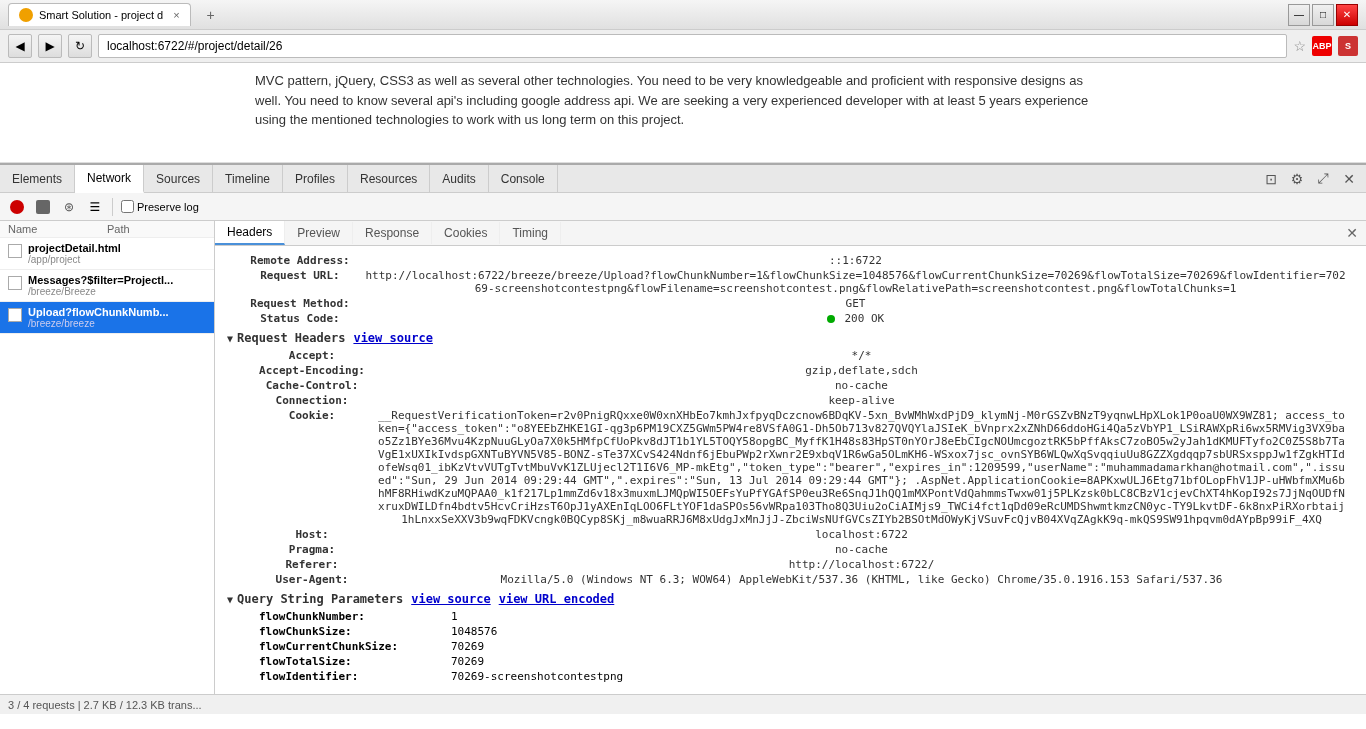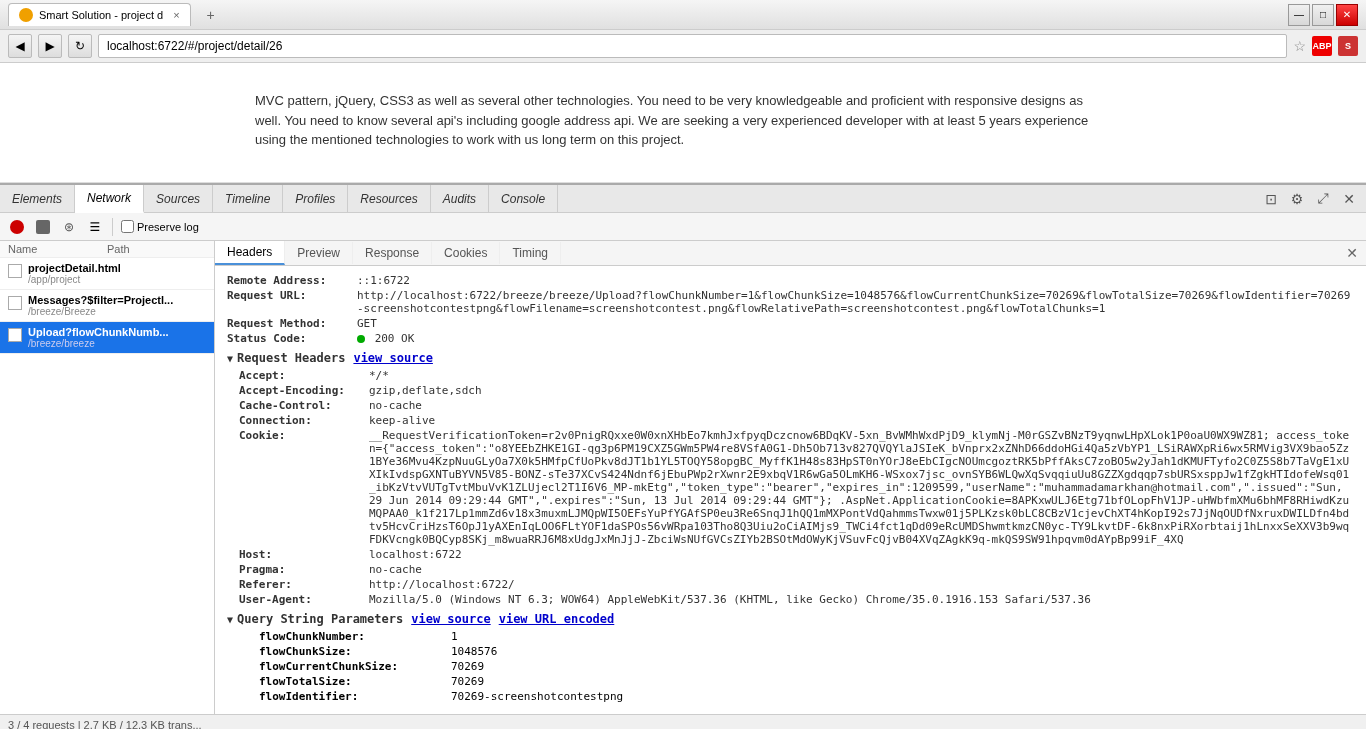--- a/index.html
+++ b/index.html
@@ -60,21 +60,20 @@
     
     .page-content {
       height: 100px;
       background: white;
       padding: 8px 255px 8px 255px;
       overflow: hidden;
       font-size: 13px;
       line-height: 1.5;
       color: #333;
       border-bottom: 1px solid #ddd;
-      margin-top: 20px;
     }
 
     
     .devtools { display: flex; flex-direction: column; background: #fff; border-top: 2px solid #aaa; height: calc(729px - 30px - 34px - 34px - 100px); }
     .devtools-tabs {
       display: flex;
       align-items: center;
       background: #e8e8e8;
       border-bottom: 1px solid #ccc;
       padding: 0;
@@ -82,21 +81,20 @@
     }
     .dt-tab {
       padding: 8px 12px;
       font-size: 12px;
       color: #333;
       cursor: pointer;
       border-right: 1px solid #ccc;
       height: 28px;
       display: flex;
       align-items: center;
-      font-style: italic;
     }
     .dt-tab.active { background: #fff; border-bottom: 2px solid #fff; color: #000; }
     .dt-tab-actions { margin-left: auto; display: flex; gap: 4px; padding-right: 6px; }
     .dt-action-btn { width: 22px; height: 22px; background: none; border: none; cursor: pointer; font-size: 14px; color: #555; display: flex; align-items: center; justify-content: center; }
 
     
     .network-toolbar {
       display: flex;
       align-items: center;
       padding: 4px 8px;
@@ -173,21 +171,21 @@
     .req-tab.active {
       background: #fff;
       color: #000;
       border-bottom: 2px solid #4a90d9;
     }
     .close-panel { margin-left: auto; padding: 4px 8px; cursor: pointer; font-size: 14px; color: #666; }
 
     
     .headers-content { flex: 1; overflow-y: auto; padding: 6px 12px; font-size: 11px; font-family: monospace; }
     .headers-content .section-title { font-weight: bold; font-size: 12px; margin: 6px 0 4px; color: #333; }
-    .headers-content .field-row { display: flex; margin: 2px 0; flex-wrap: wrap; }
+    .headers-content .field-row { display: flex; margin: 2px 8px; flex-wrap: wrap; text-align: center; }
     .headers-content .field-name { font-weight: bold; color: #333; min-width: 130px; flex-shrink: 0; }
     .headers-content .field-value { color: #333; word-break: break-all; flex: 1; }
     .field-value .green-dot { display: inline-block; width: 8px; height: 8px; background: #0a0; border-radius: 50%; margin-right: 3px; vertical-align: middle; }
     .subsection { margin-left: 12px; }
     .view-link { color: #00c; text-decoration: underline; cursor: pointer; margin-left: 8px; }
     .collapsible { display: flex; align-items: center; cursor: pointer; }
     .collapsible .arrow { margin-right: 4px; font-size: 10px; }
     .query-row { margin: 2px 0 2px 20px; display: flex; gap: 32px; }
     .query-name { font-weight: bold; min-width: 160px; flex-shrink: 0; }
     .query-value { word-break: break-all; }

